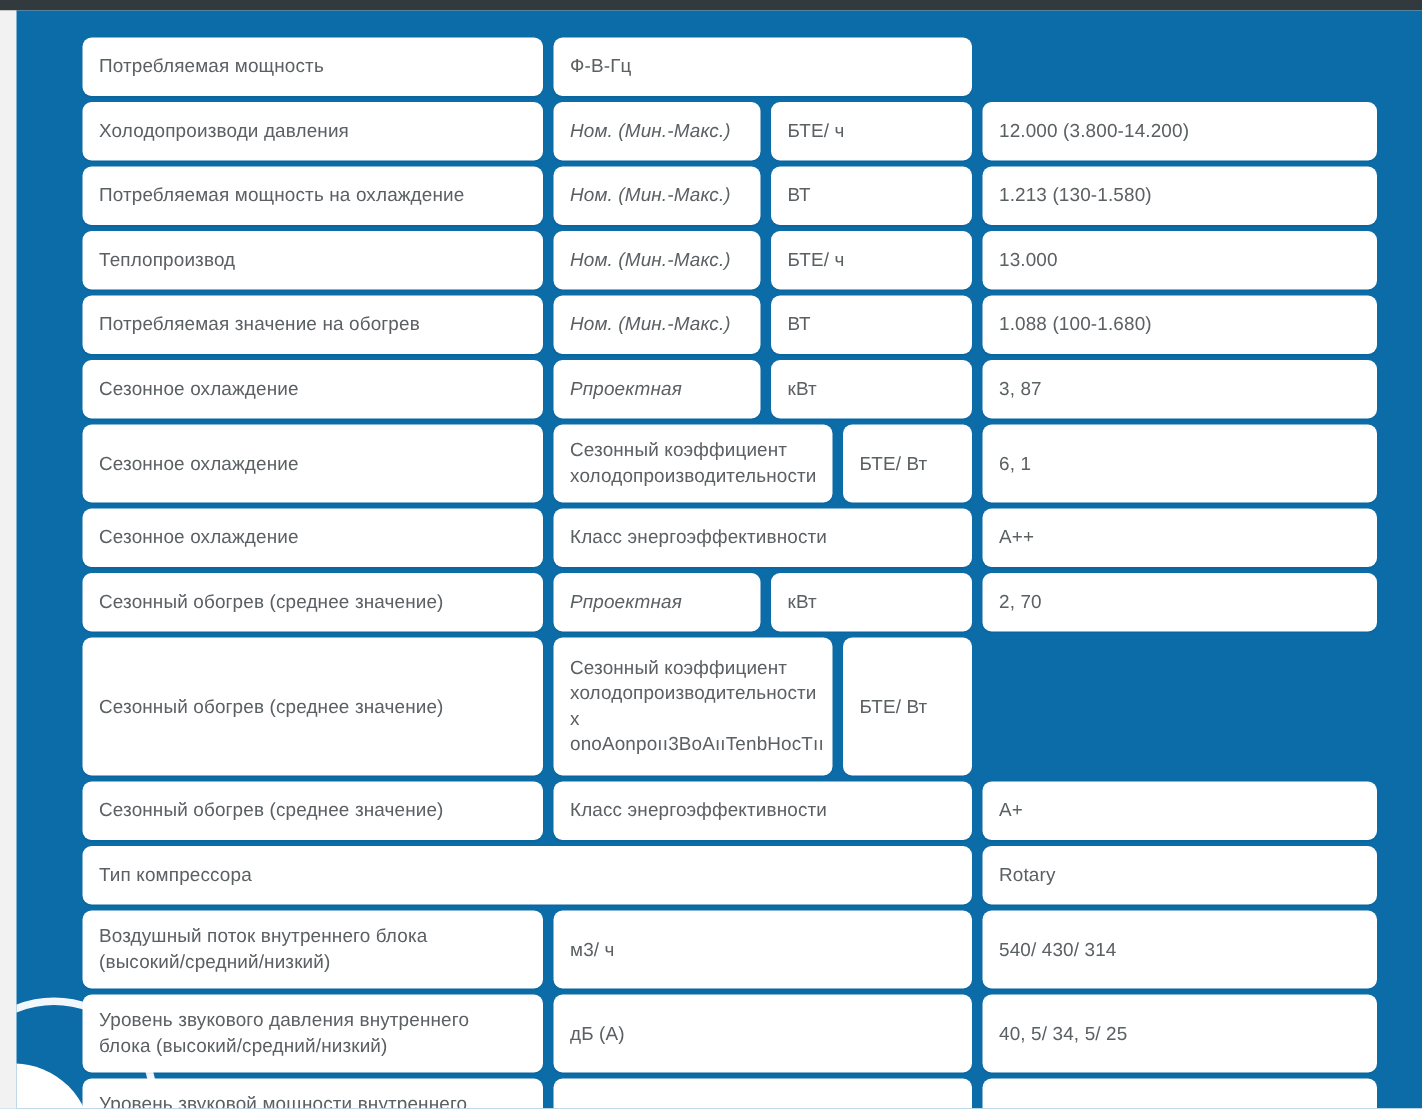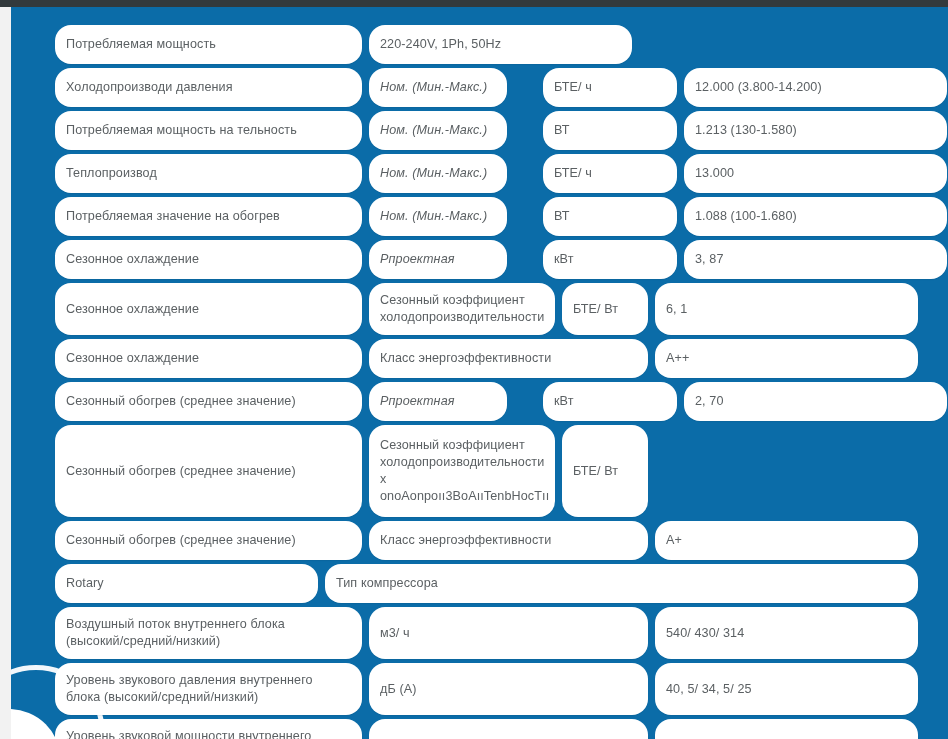--- a/index.html
+++ b/index.html
@@ -83,39 +83,39 @@
 
   .spec-row {
     display: flex;
     gap: 7px;
     margin-bottom: 4px;
     align-items: stretch;
   }
 
   .cell {
     background: #ffffff;
-    border-radius: 16px;
+    border-radius: 6px;
     box-sizing: border-box;
     padding: 9px 11px;
     display: flex;
     align-items: center;
     color: #5b6063;
     font-size: 12.6px;
     line-height: 17px;
     letter-spacing: 0.1px;
     box-shadow: 0 1px 1px rgba(0,0,0,0.06);
     min-height: 39px;
     white-space: pre-line;
     overflow: hidden;
   }
 
   
   .c1 { width: 307px; flex: 0 0 307px; }
   .c2 { width: 138px; flex: 0 0 138px; font-style: italic; }
-  .c3 { width: 134px; flex: 0 0 134px; margin-left: 29px; }
+  .c3 { width: 134px; flex: 0 0 134px; }
   .c4 { width: 263px; flex: 0 0 263px; }
 
   
   .c23 { width: 279px; flex: 0 0 279px; }   
   .c123 { width: 593px; flex: 0 0 593px; }  
   .c2w { width: 186px; flex: 0 0 186px; }   
   .c3n { width: 86px;  flex: 0 0 86px;  }   
 
   .h-tall  { min-height: 52px; }
   .h-xtall { min-height: 92px; }
@@ -128,30 +128,30 @@
   <div id="top-strip"></div>
   <div id="left-gutter"></div>
 
   <div id="blue-panel">
     <div id="deco-arc"></div>
     <div id="deco-arc-fill"></div>
 
     <div id="spec-table">
         <div class="spec-row">
           <div class="cell c1">Потребляемая мощность</div>
-          <div class="cell c4">220-240V, 1Ph, 50Hz</div>
+          <div class="cell c23">Ф-В-Гц</div>
         </div>
         <div class="spec-row">
           <div class="cell c1">Холодопроизводи давления</div>
           <div class="cell c2">Ном. (Мин.-Макс.)</div>
           <div class="cell c3">БТЕ/ ч</div>
           <div class="cell c4">12.000 (3.800-14.200)</div>
         </div>
         <div class="spec-row">
-          <div class="cell c1">Потребляемая мощность на тельность</div>
+          <div class="cell c1">Потребляемая мощность на охлаждение</div>
           <div class="cell c2">Ном. (Мин.-Макс.)</div>
           <div class="cell c3">ВТ</div>
           <div class="cell c4">1.213 (130-1.580)</div>
         </div>
         <div class="spec-row">
           <div class="cell c1">Теплопроизвод</div>
           <div class="cell c2">Ном. (Мин.-Макс.)</div>
           <div class="cell c3">БТЕ/ ч</div>
           <div class="cell c4">13.000</div>
         </div>
@@ -192,22 +192,22 @@
 x
 onoAonpoıı3BoAııTenbHocTıı</div>
           <div class="cell c3n h-xtall">БТЕ/ Вт</div>
         </div>
         <div class="spec-row">
           <div class="cell c1">Сезонный обогрев (среднее значение)</div>
           <div class="cell c23">Класс энергоэффективности</div>
           <div class="cell c4">A+</div>
         </div>
         <div class="spec-row">
+          <div class="cell c123">Тип компрессора</div>
           <div class="cell c4">Rotary</div>
-          <div class="cell c123">Тип компрессора</div>
         </div>
         <div class="spec-row">
           <div class="cell c1 h-tall">Воздушный поток внутреннего блока
 (высокий/средний/низкий)</div>
           <div class="cell c23 h-tall">м3/ ч</div>
           <div class="cell c4 h-tall">540/ 430/ 314</div>
         </div>
         <div class="spec-row">
           <div class="cell c1 h-tall">Уровень звукового давления внутреннего
 блока (высокий/средний/низкий)</div>

